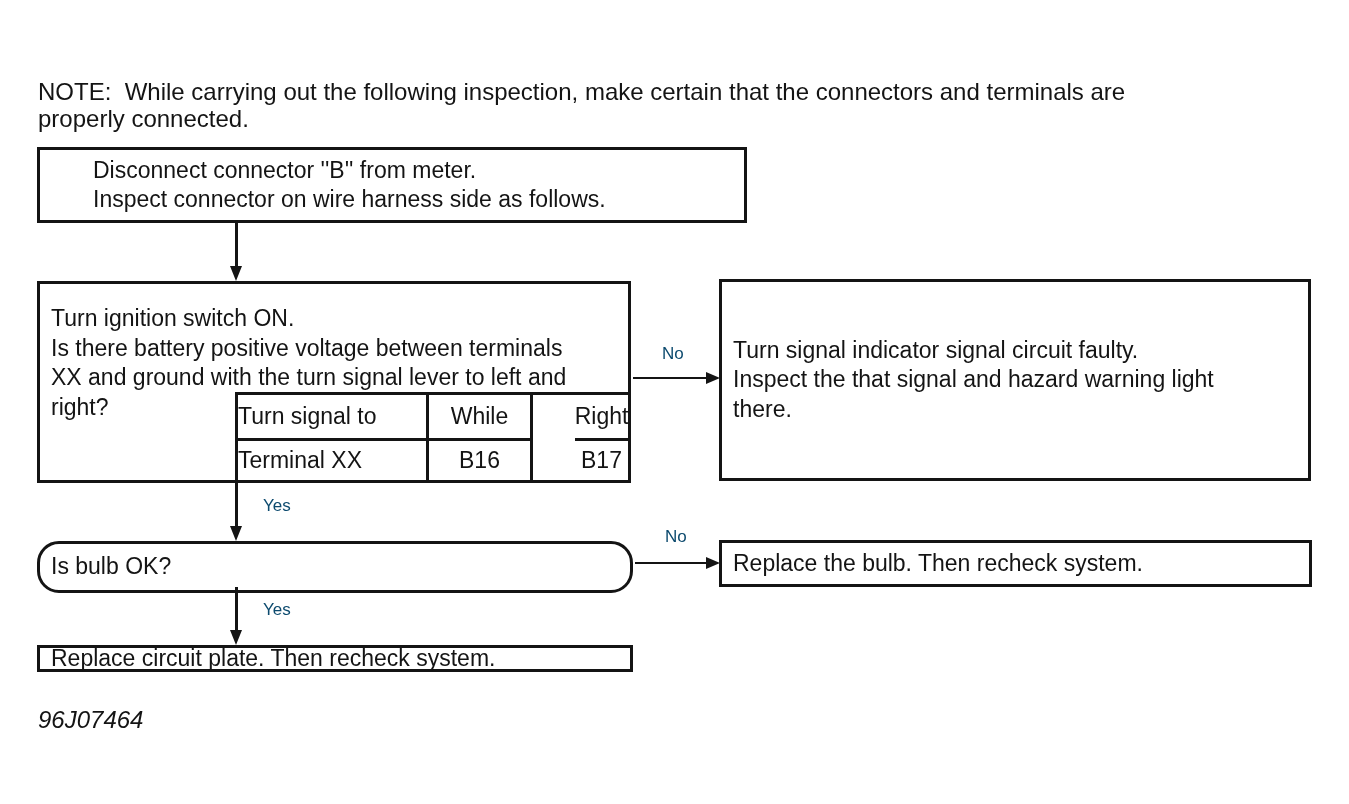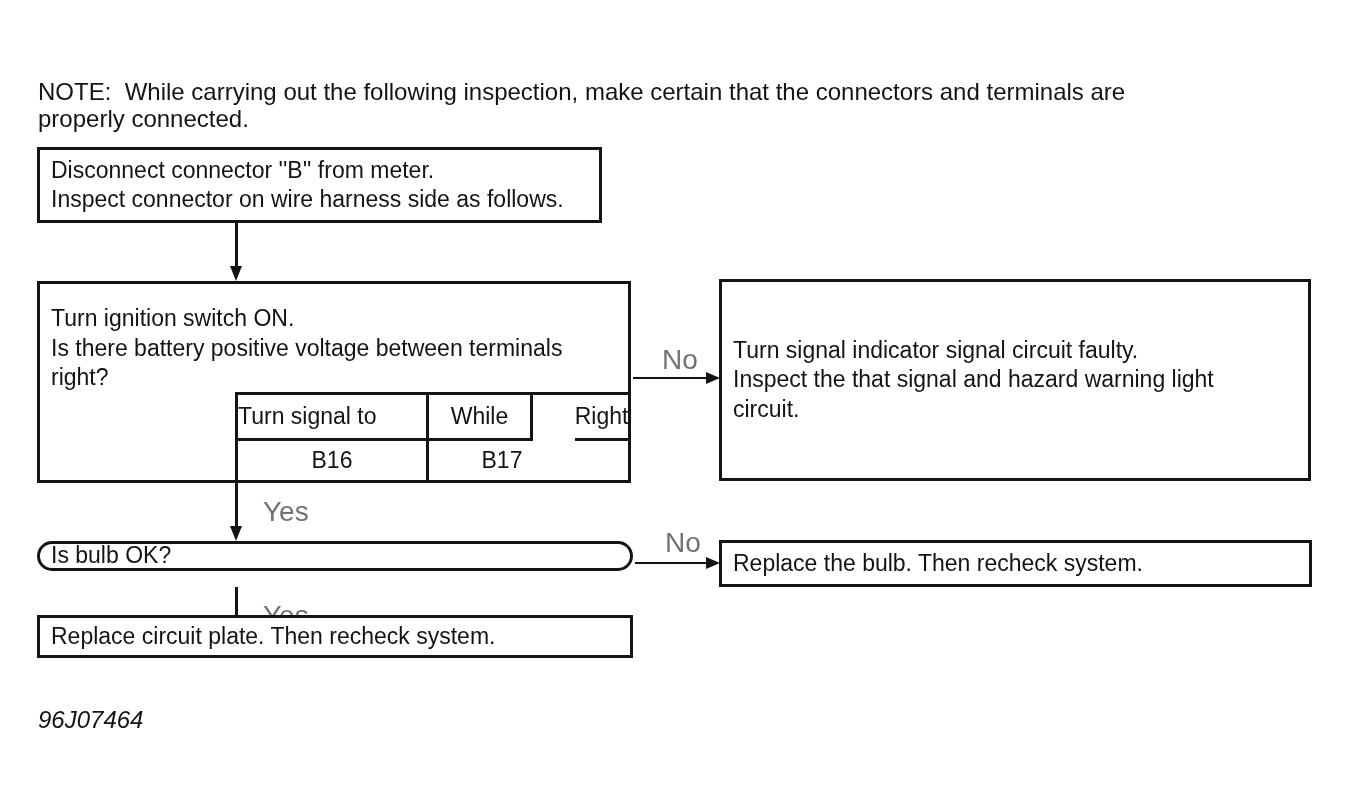--- a/index.html
+++ b/index.html
@@ -69,23 +69,23 @@
   .arrow-right {
     position: absolute;
     width: 0;
     height: 0;
     border-top: 6px solid transparent;
     border-bottom: 6px solid transparent;
     border-left: 14px solid #141414;
   }
   .branch-label {
     position: absolute;
-    font-size: 28px;
+    font-size: 17px;
     white-space: pre;
-    color: #737373;
+    color: #0c4a6e;
   }
   
   #terminal-table {
     position: absolute;
     left: 235px;
     top: 392px;
     width: 396px;
     height: 91px;
     border: 3px solid #141414;
     box-sizing: border-box;
@@ -107,71 +107,73 @@
   #terminal-table .cell.r0 { border-bottom: 3px solid #141414; }
 </style>
 </head>
 <body>
 
 <div id="page">
 
   <div class="txt note-line" style="left:38px; top:77px;">NOTE:  While carrying out the following inspection, make certain that the connectors and terminals are</div>
   <div class="txt note-line" style="left:38px; top:104px;">properly connected.</div>
 
-  <div class="box" style="left:37px; top:147px; width:565px; height:76px;">
+  <div class="box" style="left:37px; top:147px; width:710px; height:76px;padding-left:42px;">
     <div class="line">Disconnect connector ''B'' from meter.</div>
     <div class="line">Inspect connector on wire harness side as follows.</div>
   </div>
 
   <div class="vline" style="left:235px; top:223px; height:44px;"></div>
   <div class="arrow-down" style="left:230px; top:266px;"></div>
 
   <div class="box top-align" style="left:37px; top:281px; width:594px; height:202px;">
     <div class="line">Turn ignition switch ON.</div>
     <div class="line">Is there battery positive voltage between terminals</div>
+    <div class="line">XX and ground with the turn signal lever to left and</div>
     <div class="line">right?</div>
   </div>
 
   <div id="terminal-table">
     <div class="cell c0 r0">Turn signal to</div>
     <div class="cell c1 r0">While</div>
     <div class="cell c2 r0">Right</div>
+    <div class="cell c0 r1">Terminal XX</div>
     <div class="cell c1 r1">B16</div>
     <div class="cell c2 r1">B17</div>
   </div>
 
   <div class="branch-label" style="left:662px; top:344px;">No</div>
   <div class="hline" style="left:633px; top:377px; width:75px;"></div>
   <div class="arrow-right" style="left:706px; top:372px;"></div>
 
   <div class="box" style="left:719px; top:279px; width:592px; height:202px;">
     <div class="line">Turn signal indicator signal circuit faulty.</div>
     <div class="line">Inspect the that signal and hazard warning light</div>
-    <div class="line">circuit.</div>
+    <div class="line">there.</div>
   </div>
 
   <div class="branch-label" style="left:263px; top:496px;">Yes</div>
   <div class="vline" style="left:235px; top:483px; height:44px;"></div>
   <div class="arrow-down" style="left:230px; top:526px;"></div>
 
-  <div class="box" style="left:37px; top:541px; width:596px; height:30px;border-radius:22px;">
+  <div class="box" style="left:37px; top:541px; width:596px; height:52px;border-radius:22px;">
     <div class="line">Is bulb OK?</div>
   </div>
 
   <div class="branch-label" style="left:665px; top:527px;">No</div>
   <div class="hline" style="left:635px; top:562px; width:73px;"></div>
   <div class="arrow-right" style="left:706px; top:557px;"></div>
 
   <div class="box" style="left:719px; top:540px; width:593px; height:47px;">
     <div class="line">Replace the bulb. Then recheck system.</div>
   </div>
 
   <div class="branch-label" style="left:263px; top:600px;">Yes</div>
   <div class="vline" style="left:235px; top:587px; height:44px;"></div>
   <div class="arrow-down" style="left:230px; top:630px;"></div>
 
-  <div class="box" style="left:37px; top:615px; width:596px; height:43px;">
+  <div class="box" style="left:37px; top:645px; width:596px; height:27px;">
     <div class="line">Replace circuit plate. Then recheck system.</div>
   </div>
 
   <div class="txt fig-id" style="left:38px; top:705px;font-style:italic;">96J07464</div>
 
 </div>
 
 </body></html>

